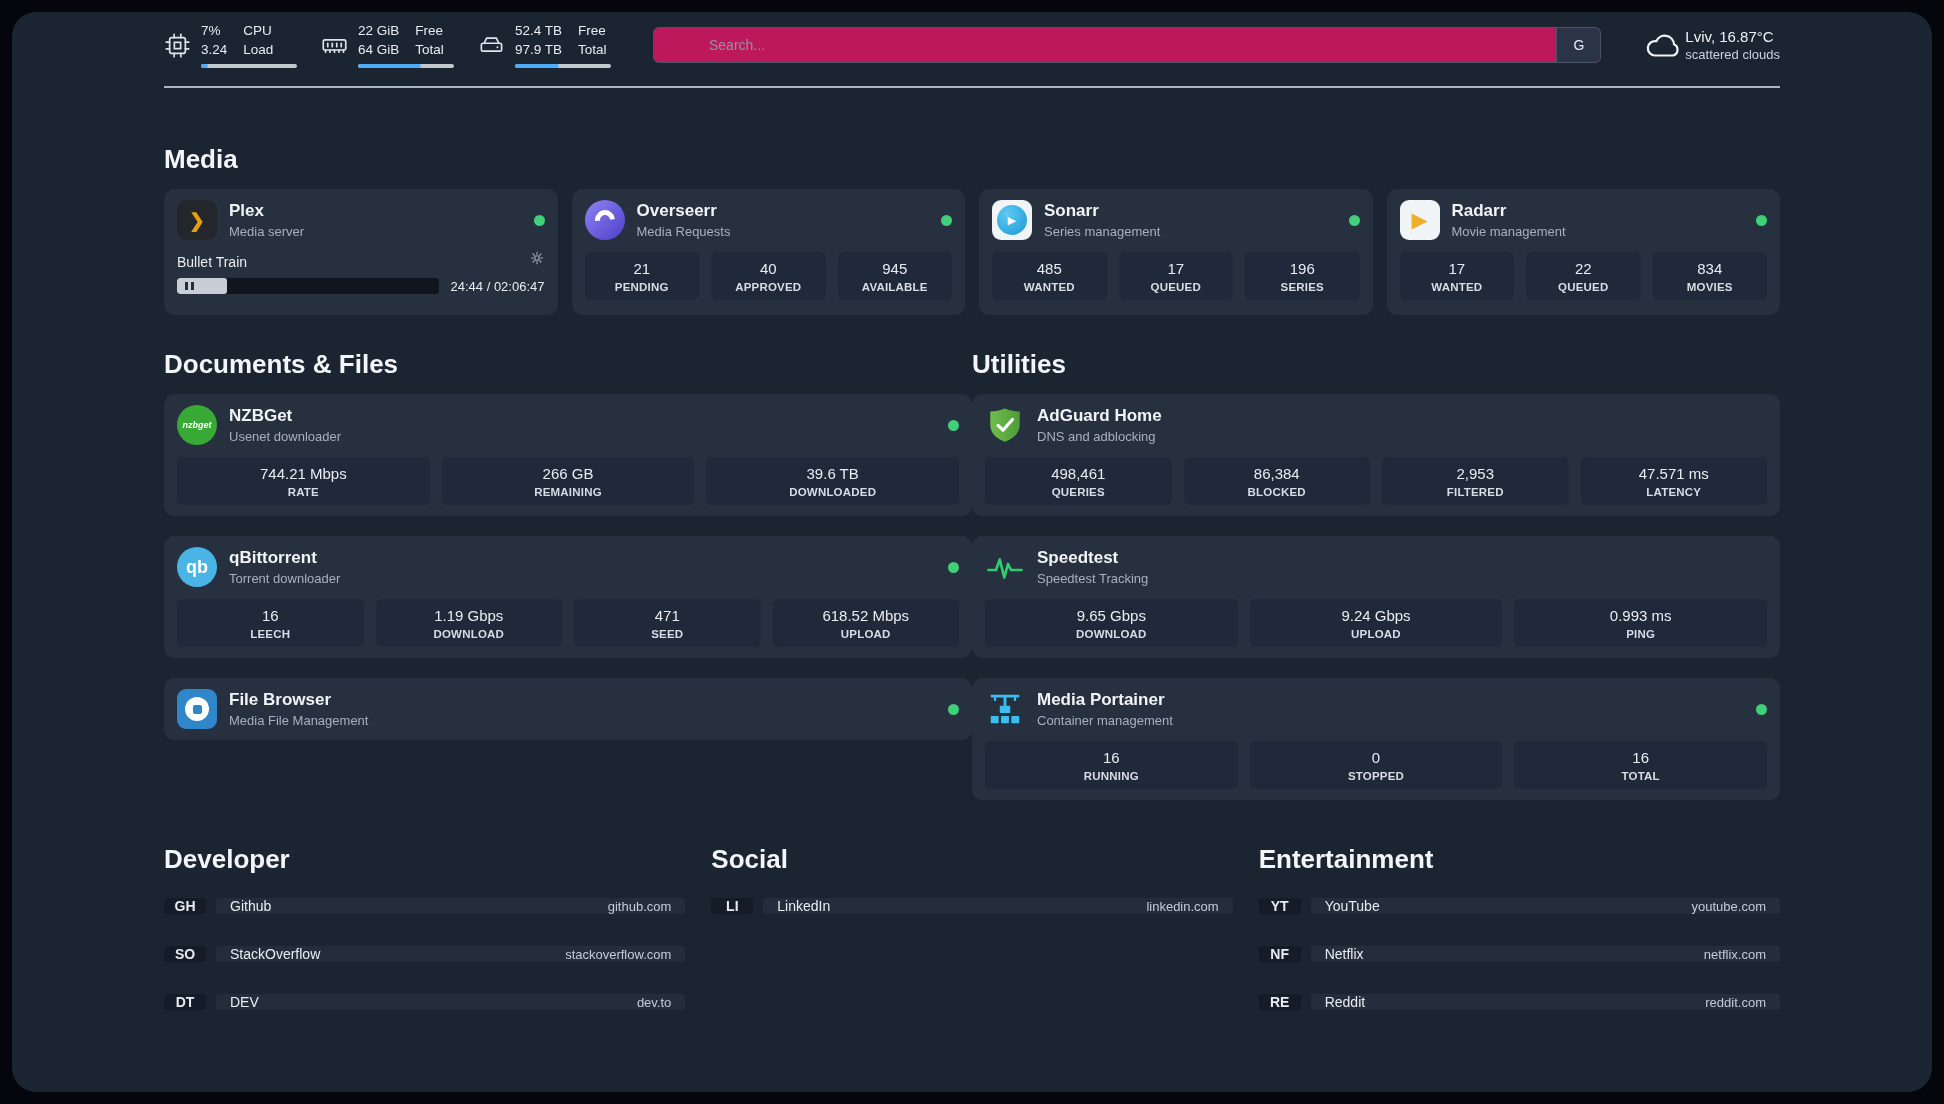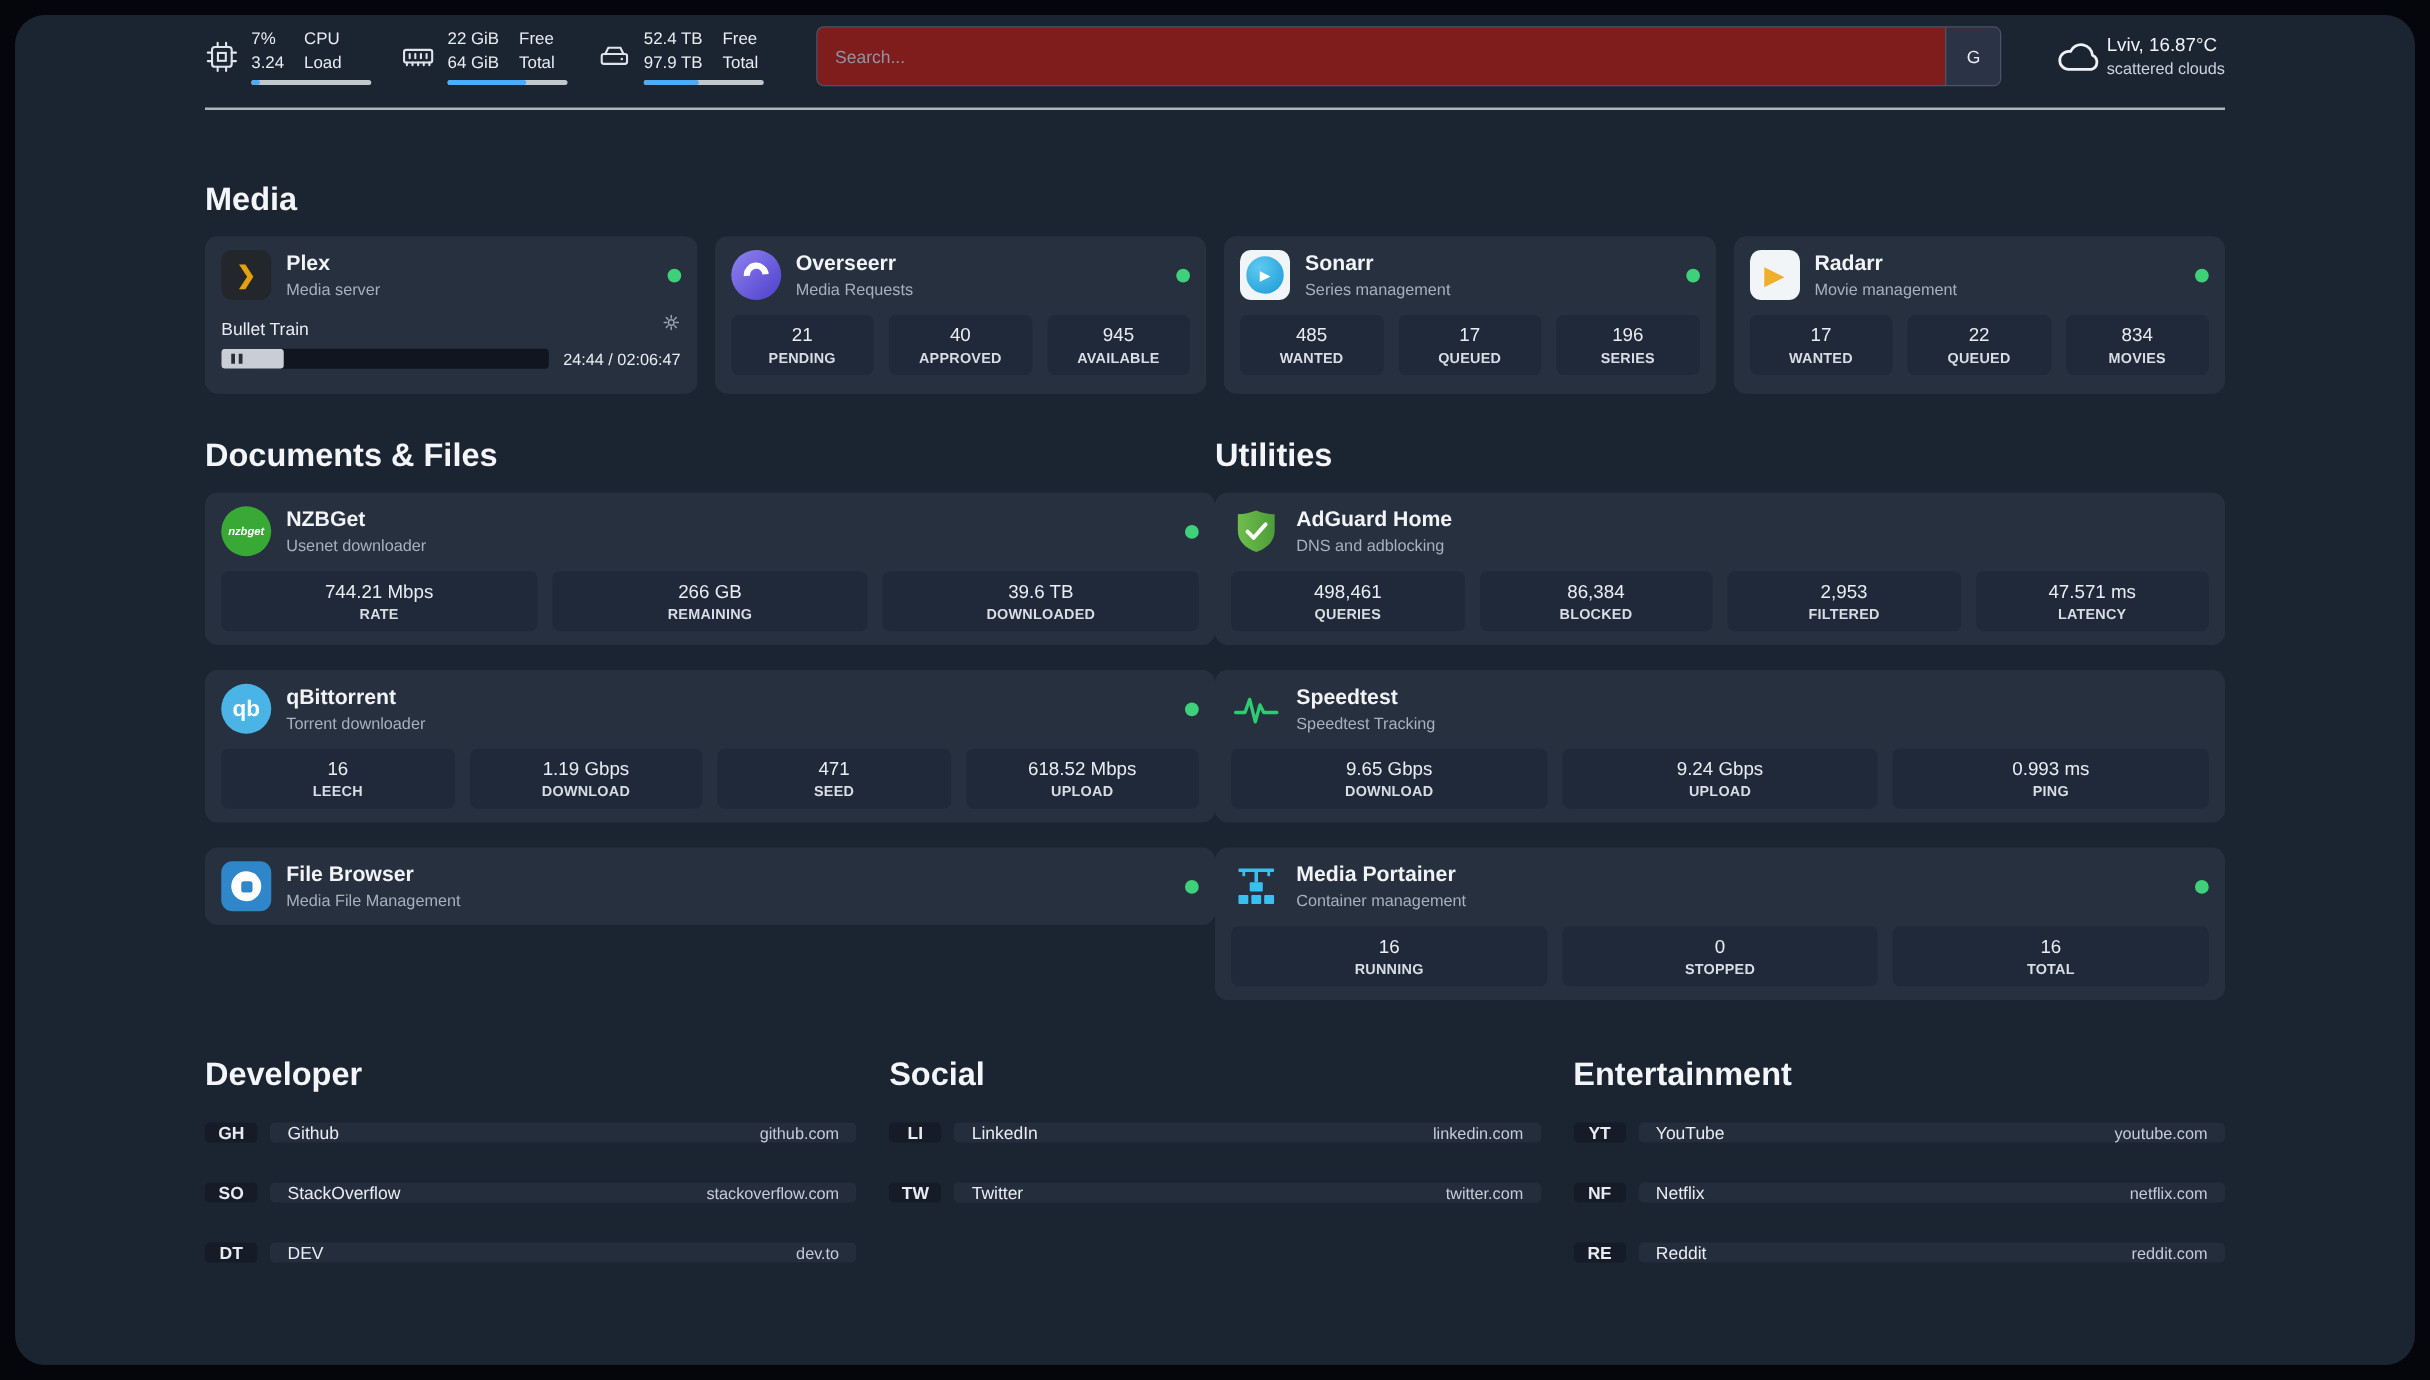--- a/index.html
+++ b/index.html
@@ -22,22 +22,22 @@
   .metrics { display:flex; gap:24px; align-items:center; }
   .metric { display:flex; align-items:center; gap:10px; }
   .metric svg { width:27px; height:27px; display:block; }
   .metric-body { display:flex; flex-direction:column; gap:5px; min-width:96px; }
   .metric-rows { display:flex; gap:16px; }
   .mcol { display:flex; flex-direction:column; }
   .mval { font-size:13.5px; line-height:1.35; color:#e9ecf1; white-space:nowrap; }
   .meter { height:4px; border-radius:2px; background:rgba(225,229,235,0.85); position:relative; overflow:hidden; }
   .meter-fill { position:absolute; left:0; top:0; bottom:0; background:#4dabf7; border-radius:2px; }
 
-  .search { flex:1; margin:0 42px; display:flex; align-items:stretch; height:48px;
-    background:#7f1d1d; border:1px solid #4A5468; border-radius:6px; overflow:hidden; }
+  .search { flex:1; margin:0 42px; display:flex; align-items:stretch; height:36px;
+    background:#be185d; border:1px solid #4A5468; border-radius:6px; overflow:hidden;padding-left:41px; }
   .search input { flex:1; background:transparent; border:none; outline:none;
     color:#dfe3ea; font-size:14px; padding:0 14px; font-family:inherit; }
   .search input::placeholder { color:#8d95a6; }
   .engine { width:44px; display:flex; align-items:center; justify-content:center;
     background:#2B3447; border-left:1px solid #4A5468; font-size:14px; color:#e9ecf1; cursor:pointer; }
 
   .weather { display:flex; align-items:center; gap:0; }
   .weather svg { width:42px; height:32px; display:block; }
   .w-line1 { font-size:15px; color:#f0f2f6; }
   .w-line2 { font-size:13px; color:#ccd2dc; margin-top:2px; }
@@ -553,27 +553,20 @@
 
     <div class="bm-group">
       <h2 class="section-title">Social</h2>
       <div class="bm-row">
         <div class="bm-abbr">LI</div>
         <div class="bm-bar">
           <span class="bm-name">LinkedIn</span>
           <span class="bm-url">linkedin.com</span>
         </div>
       </div>
-      <div class="bm-row">
-        <div class="bm-abbr">TW</div>
-        <div class="bm-bar">
-          <span class="bm-name">Twitter</span>
-          <span class="bm-url">twitter.com</span>
-        </div>
-      </div>
     </div>
 
     <div class="bm-group">
       <h2 class="section-title">Entertainment</h2>
       <div class="bm-row">
         <div class="bm-abbr">YT</div>
         <div class="bm-bar">
           <span class="bm-name">YouTube</span>
           <span class="bm-url">youtube.com</span>
         </div>

